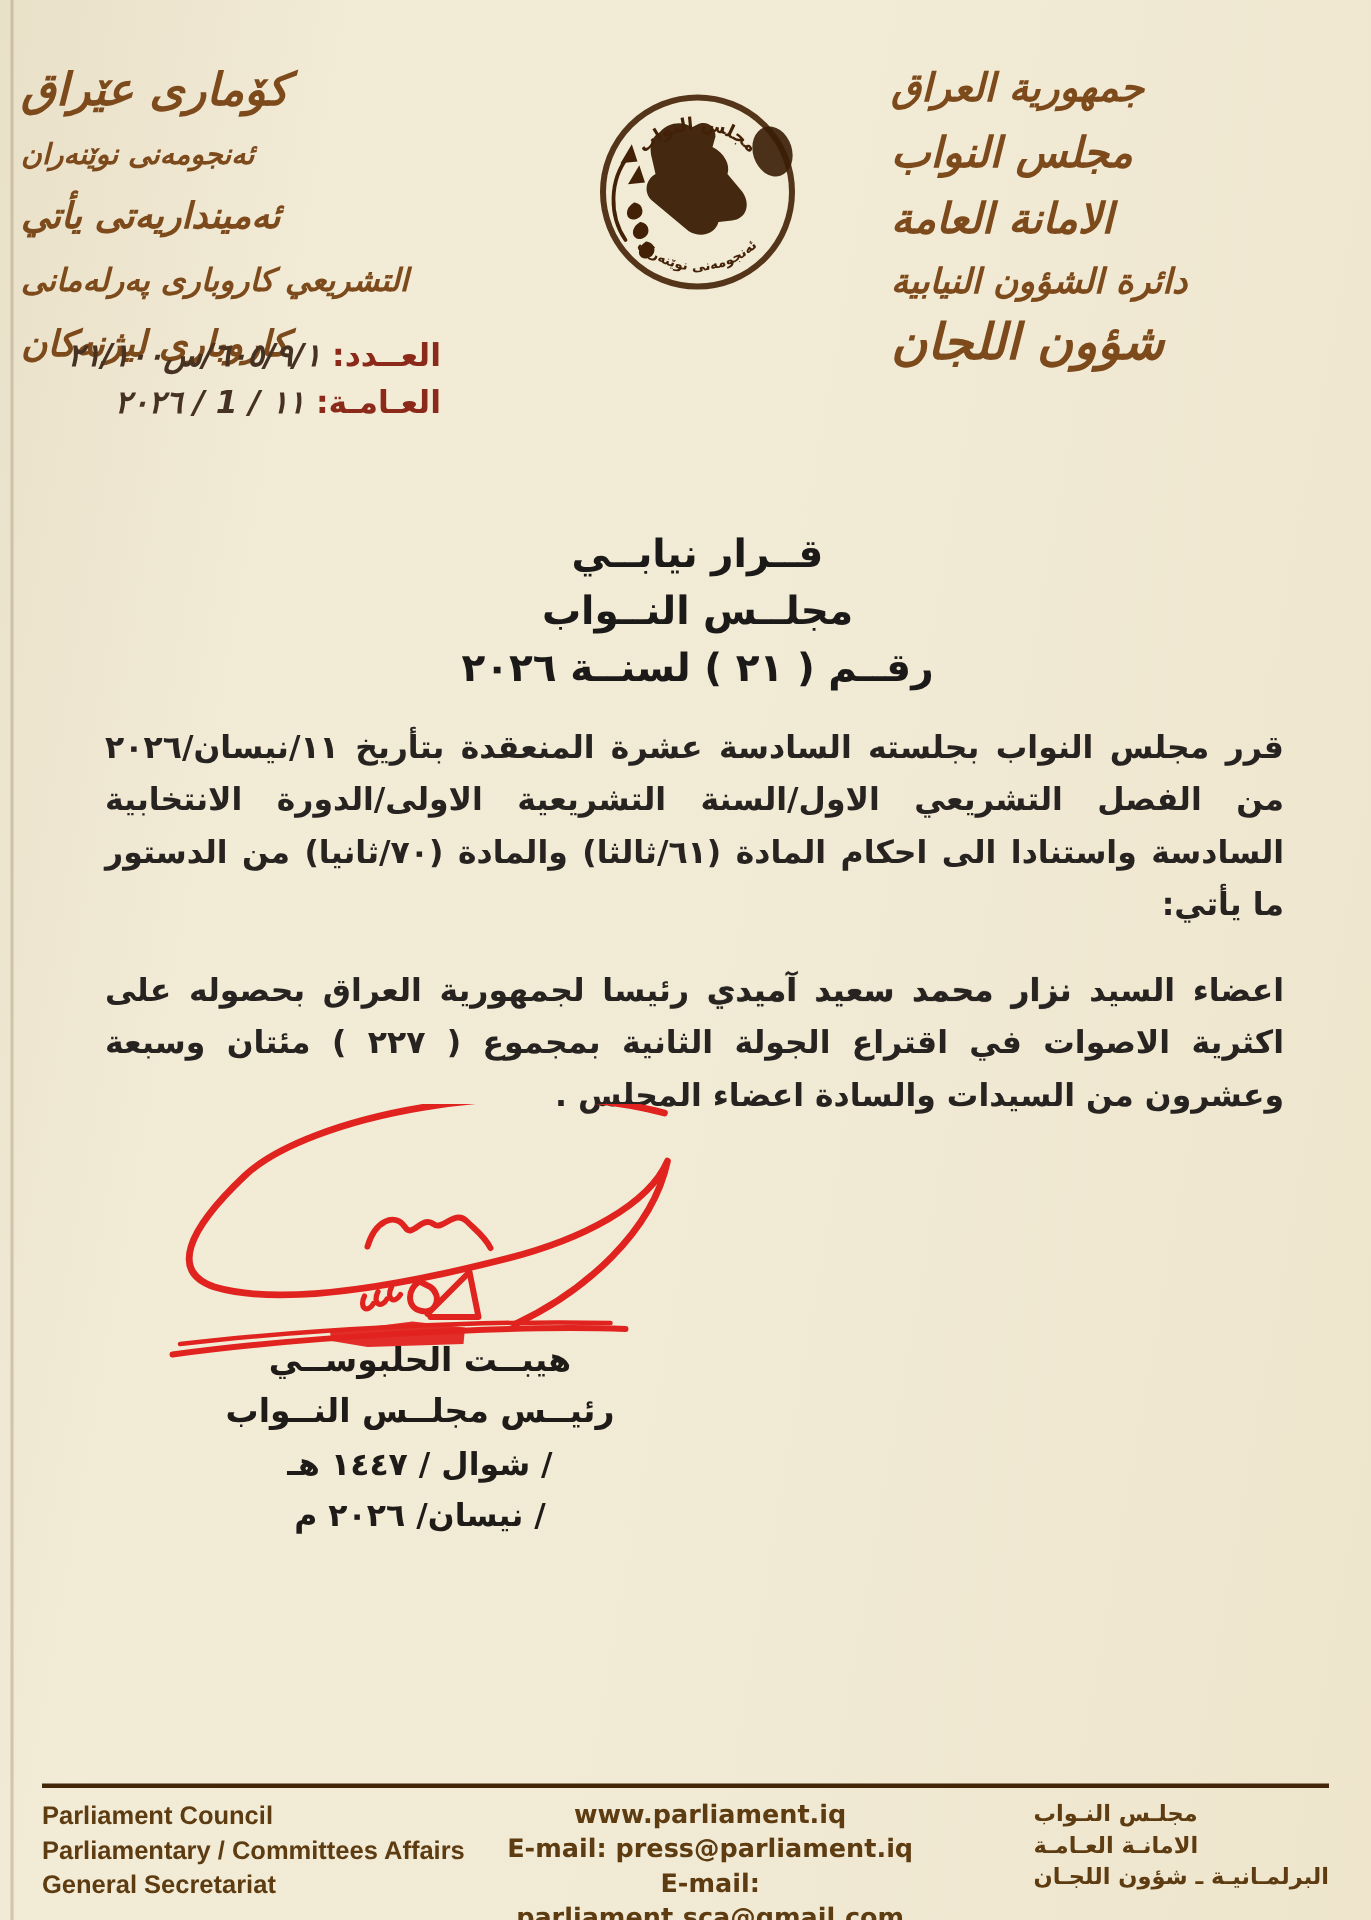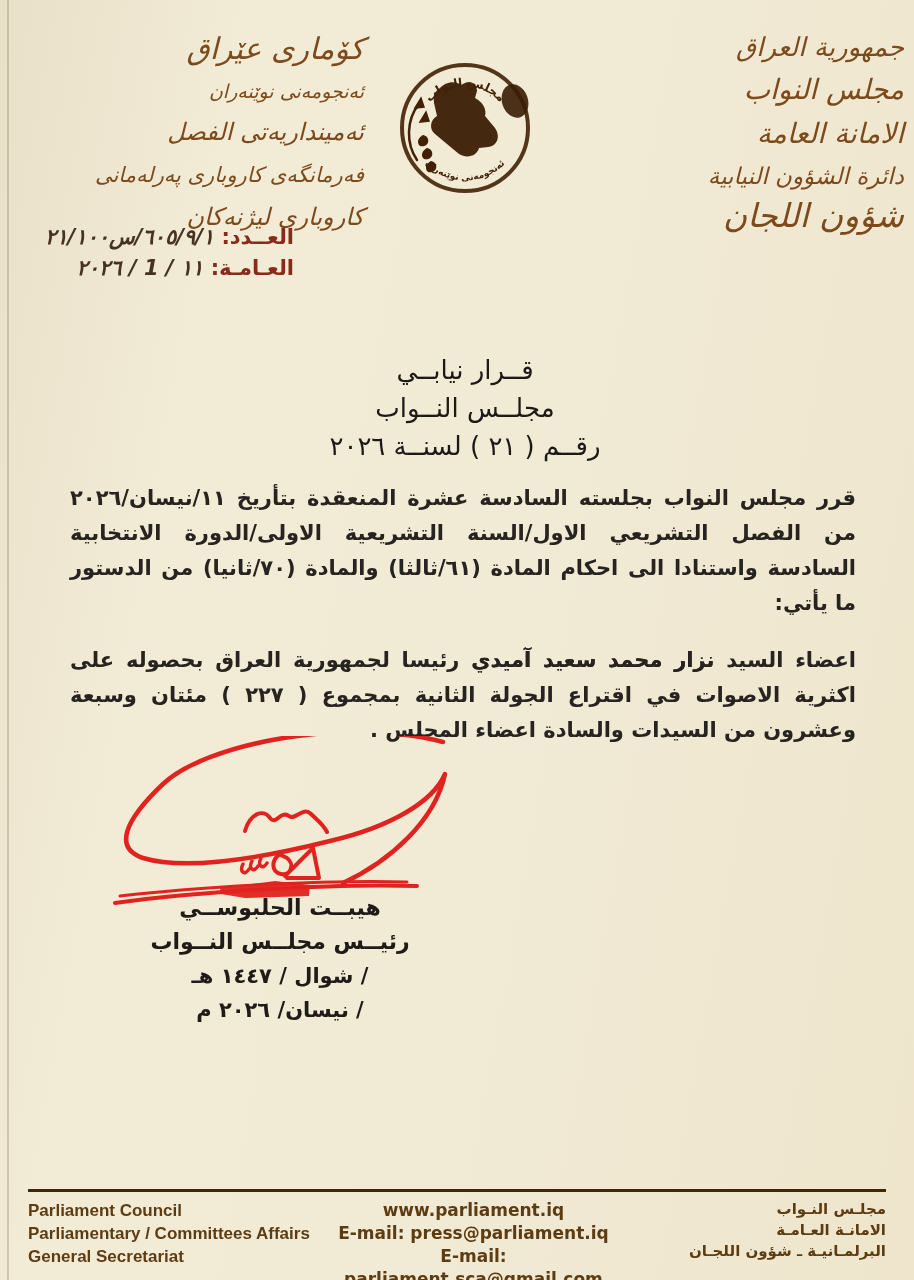--- a/index.html
+++ b/index.html
@@ -6,21 +6,21 @@
   .page{
     position:relative;
     width:914px;height:1280px;
     background:linear-gradient(100deg,#e9e0c8 0%,#f2ebd6 22%,#f1ead5 55%,#eee5cc 100%);
     font-family:"DejaVu Sans","Liberation Sans",sans-serif;
     overflow:hidden;
   }
   .scan-edge{position:absolute;left:7px;top:0;bottom:0;width:2px;background:rgba(150,128,96,.35);}
 
   
-  .letterhead{position:absolute;top:26px;text-align:right;color:#7d4a1c;font-weight:normal;font-style:italic;direction:rtl;}
+  .letterhead{position:absolute;top:38px;text-align:left;color:#7d4a1c;font-weight:bold;font-style:italic;direction:rtl;}
   .lh-ku{left:14px;width:350px;}
   .lh-ar{right:10px;width:310px;}
   .lh-ku .l1{font-size:30px;line-height:46px;}
   .lh-ku .l2{font-size:19px;line-height:38px;}
   .lh-ku .l3{font-size:24px;line-height:44px;}
   .lh-ku .l4{font-size:21px;line-height:42px;}
   .lh-ku .l5{font-size:24px;line-height:42px;}
   .lh-ar .l1{font-size:26px;line-height:42px;}
   .lh-ar .l2{font-size:28px;line-height:44px;}
   .lh-ar .l3{font-size:28px;line-height:44px;}
@@ -32,54 +32,54 @@
 
   
   .refblock{position:absolute;left:26px;top:222px;width:268px;direction:rtl;font-size:21px;font-weight:bold;}
   .ref-line{line-height:31px;white-space:nowrap;}
   .ref-label{color:#8b2a1a;}
   .ref-value{color:#463222;font-style:italic;}
   .ltr-ovr{unicode-bidi:bidi-override;direction:ltr;}
 
   
   .title{position:absolute;left:0;right:0;top:351px;text-align:center;direction:rtl;
-         color:#1c1a18;font-weight:normal;font-size:26px;line-height:38px;margin-left:16px;}
+         color:#1c1a18;font-weight:bold;font-size:26px;line-height:38px;margin-left:16px;}
 
   
   .bodytext{position:absolute;left:70px;top:481px;width:786px;direction:rtl;text-align:justify;
             color:#272320;font-weight:bold;font-size:21px;line-height:35px;}
   .bodytext p{margin:0;}
   .bodytext p + p{margin-top:22px;}
   .heavy{text-shadow:0 0 .6px currentColor;}
 
   
   .sig-svg{position:absolute;left:95px;top:736px;width:400px;height:178px;}
   .sig-block{position:absolute;left:108px;top:891px;width:344px;text-align:center;direction:rtl;
              color:#1e1b18;font-weight:bold;font-size:22px;line-height:34px;}
   .sig-block .d{font-size:21px;}
 
   
   .footer{position:absolute;left:28px;right:28px;top:1189px;border-top:3px solid #432508;
           padding-top:7px;display:flex;justify-content:space-between;align-items:flex-start;
           color:#5e3c12;font-weight:bold;}
   .f-en{font-size:17px;line-height:23px;text-align:left;font-family:"Liberation Sans","DejaVu Sans",sans-serif;}
   .f-mid{font-size:17px;line-height:23px;text-align:center;flex:1;}
-  .f-ar{font-size:15px;line-height:21px;text-align:right;direction:rtl;padding-left:8px;margin-left:44px;}
+  .f-ar{font-size:15px;line-height:21px;text-align:left;direction:rtl;padding-left:8px;margin-left:44px;}
 </style>
 </head>
 <body>
 
 <div class="page">
   <div class="scan-edge"></div>
 
   <div class="letterhead lh-ku">
     <div class="l1">كۆماری عێراق</div>
     <div class="l2">ئەنجومەنی نوێنەران</div>
-    <div class="l3">ئەمینداریەتی الفصل</div>
-    <div class="l4">فەرمانگەی کاروباری پەرلەمانی</div>
+    <div class="l3">ئەمینداریەتی يأتي</div>
+    <div class="l4">التشريعي کاروباری پەرلەمانی</div>
     <div class="l5">کاروباری لیژنەکان</div>
   </div>
 
   <svg class="emblem" viewBox="0 0 148 150">
     <g stroke="#432106" fill="none" stroke-linecap="round">
       <circle cx="72" cy="72" r="63" stroke-width="4" opacity="0.9"></circle>
 
       <path d="M 24 104 C 13 88 13 64 26 48" stroke-width="2.5"></path>
       <path d="M 30 80 C 24 84 25 91 31 89 C 36 87 35 81 30 80 M 34 93 C 28 97 29 104 35 102 C 40 100 39 94 34 93 M 38 106 C 32 110 33 117 39 115 C 44 113 43 107 38 106" stroke-width="2" fill="#432106"></path>
       <path d="M 22 52 L 28 42 L 31 51 Z M 27 66 L 33 56 L 36 65 Z" stroke-width="1.5" fill="#432106"></path>

